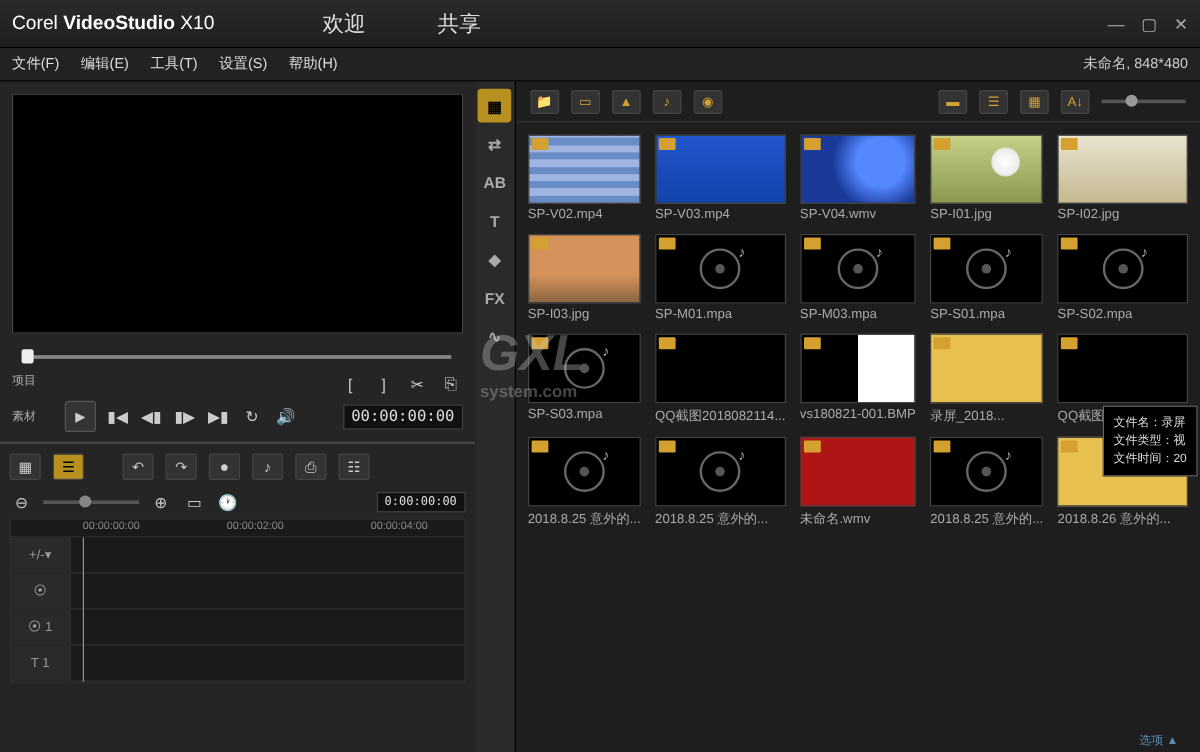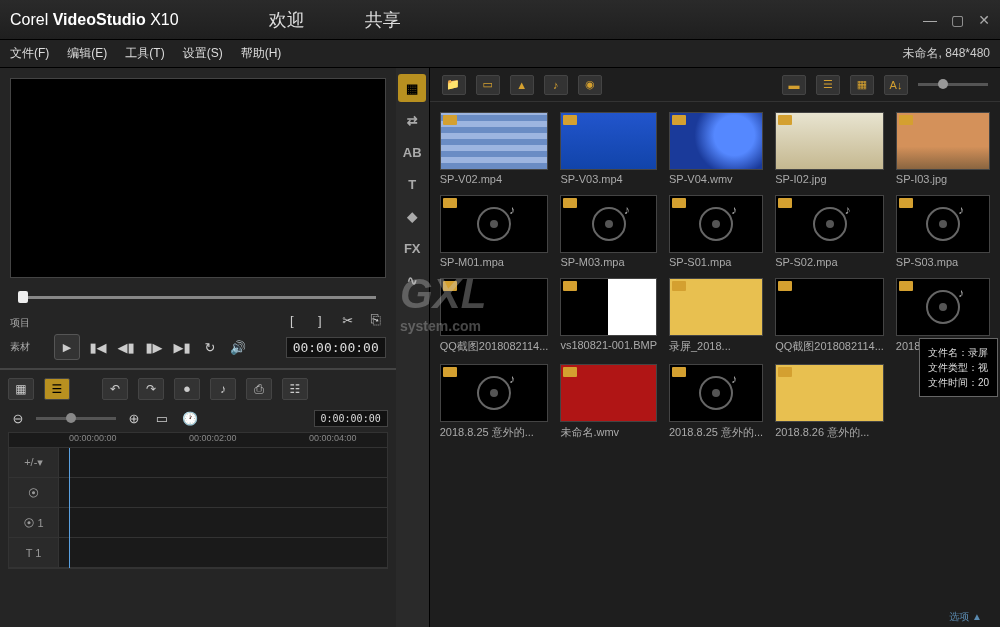--- a/index.html
+++ b/index.html
@@ -19,21 +19,21 @@
 
 .workspace { display: flex; height: 559px; }
 .left-col { width: 410px; display: flex; flex-direction: column; background: #252525; }
 .right-col { flex: 1; display: flex; background: #1e1e1e; }
 
 .preview { height: 200px; background: #000; margin: 10px; border: 1px solid #444; }
 .preview-controls { padding: 0 10px 8px; }
 .scrub { height: 16px; position: relative; margin-bottom: 6px; }
 .scrub-track { height: 3px; background: #888; position: absolute; top: 8px; left: 10px; right: 10px; }
 .scrub-head { position: absolute; left: 8px; top: 3px; width: 10px; height: 12px; background: #eee; border-radius: 2px; }
-.ctrl-row { display: flex; align-items: flex-end; gap: 6px; }
+.ctrl-row { display: flex; align-items: flex-start; gap: 6px; }
 .ctrl-row2 { display: flex; align-items: center; gap: 8px; margin-top: 4px; }
 .pc-label { font-size: 10px; color: #aaa; width: 36px; }
 .pc-btn { width: 20px; height: 20px; display: flex; align-items: center; justify-content: center; color: #ccc; cursor: pointer; font-size: 13px; }
 .play-btn { width: 26px; height: 26px; background: #333; border: 1px solid #555; border-radius: 3px; display: flex; align-items: center; justify-content: center; }
 .tc { margin-left: auto; font-family: monospace; font-size: 13px; color: #ddd; background: #111; padding: 2px 6px; border: 1px solid #444; }
 .right-icons { margin-left: auto; display: flex; gap: 8px; }
 
 .timeline-panel { flex: 1; background: #252525; border-top: 2px solid #444; padding: 4px 8px; overflow: hidden; }
 .tl-toolbar { display: flex; gap: 10px; align-items: center; padding: 4px 0; }
 .tl-btn { width: 26px; height: 22px; background: #333; border: 1px solid #444; border-radius: 2px; display: flex; align-items: center; justify-content: center; color: #ccc; cursor: pointer; font-size: 12px; }
@@ -234,20 +234,26 @@
             </div>
             <div class="lib-label">SP-V03.mp4</div>
           </div>
           <div class="lib-item">
             <div class="thumb th-bluecirc">
               <div class="badge"></div>
             </div>
             <div class="lib-label">SP-V04.wmv</div>
           </div>
           <div class="lib-item">
+            <div class="thumb th-dandelion">
+              <div class="badge"></div>
+            </div>
+            <div class="lib-label">SP-I01.jpg</div>
+          </div>
+          <div class="lib-item">
             <div class="thumb th-trees">
               <div class="badge"></div>
             </div>
             <div class="lib-label">SP-I02.jpg</div>
           </div>
           <div class="lib-item">
             <div class="thumb th-desert">
               <div class="badge"></div>
             </div>
             <div class="lib-label">SP-I03.jpg</div>

